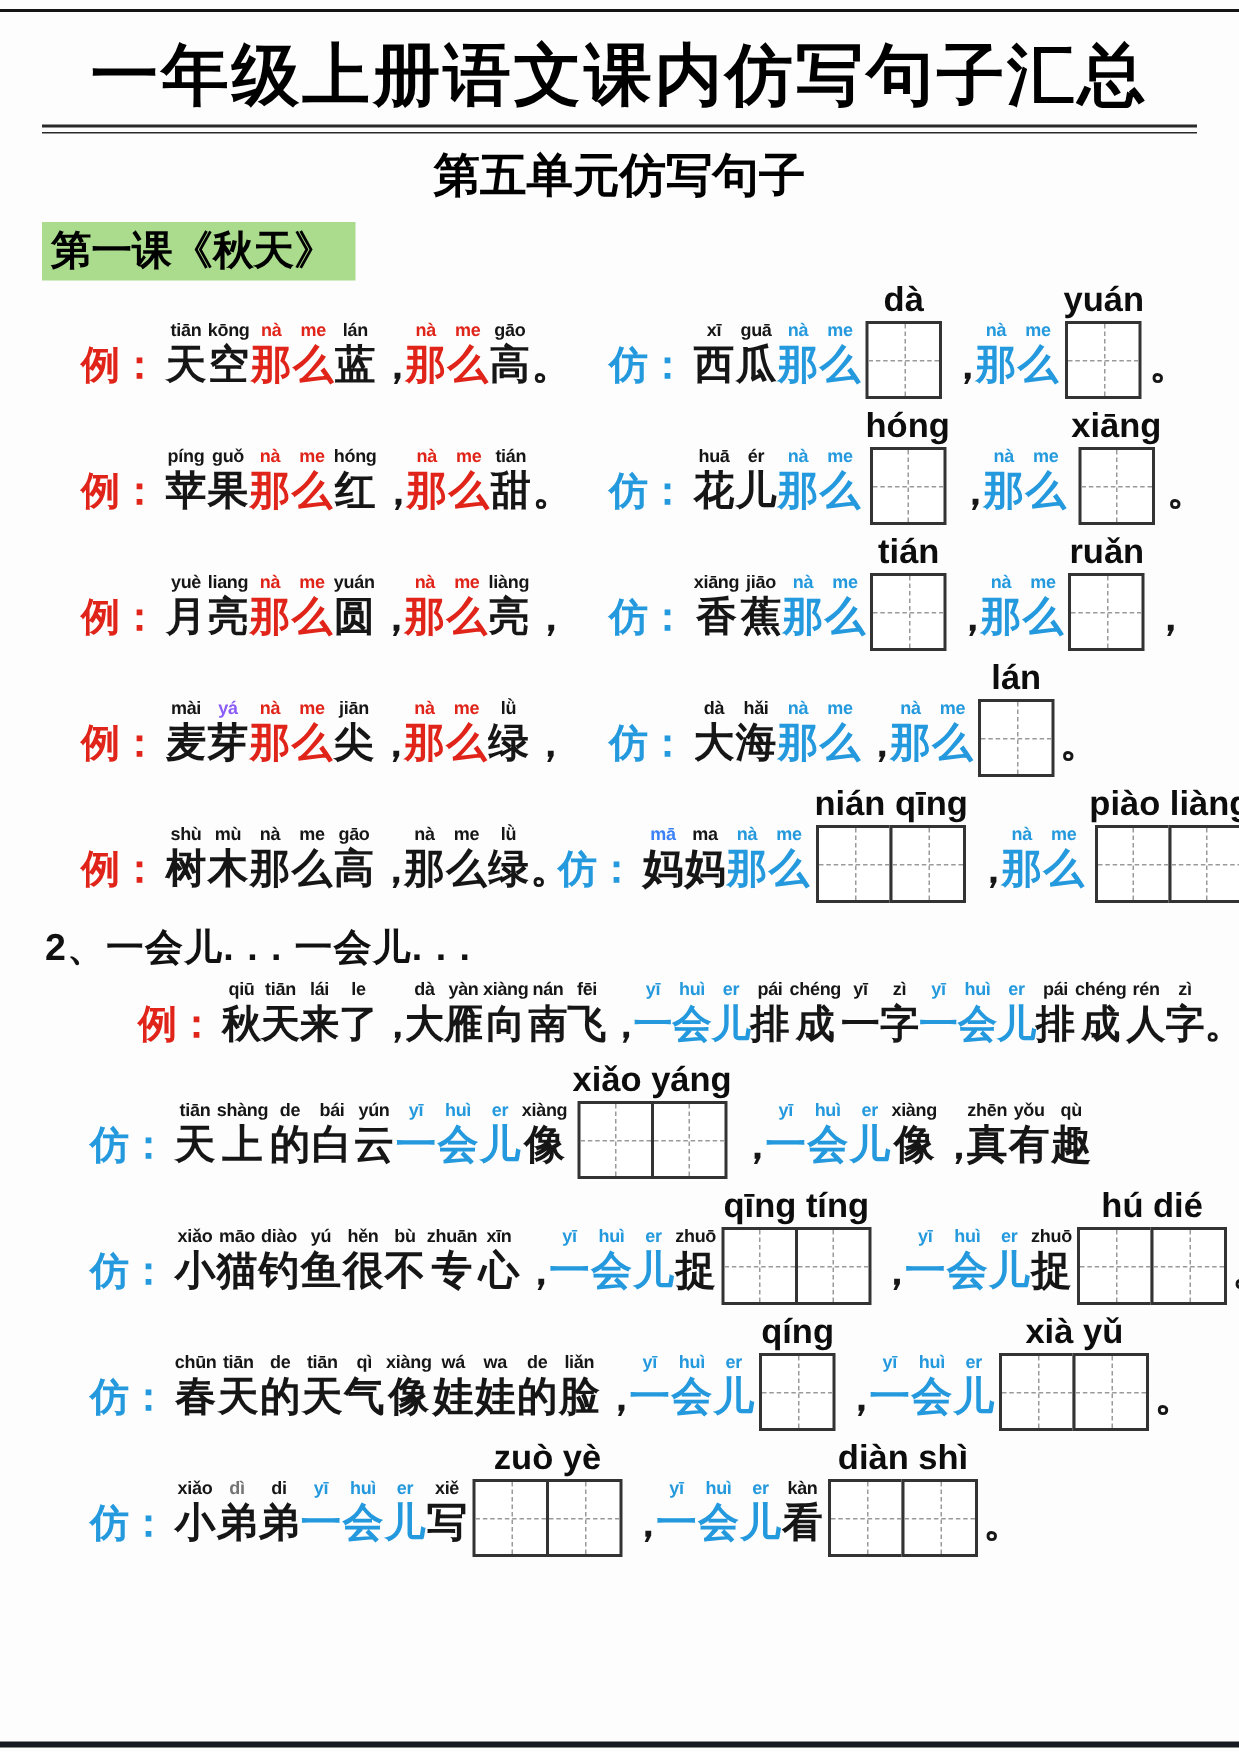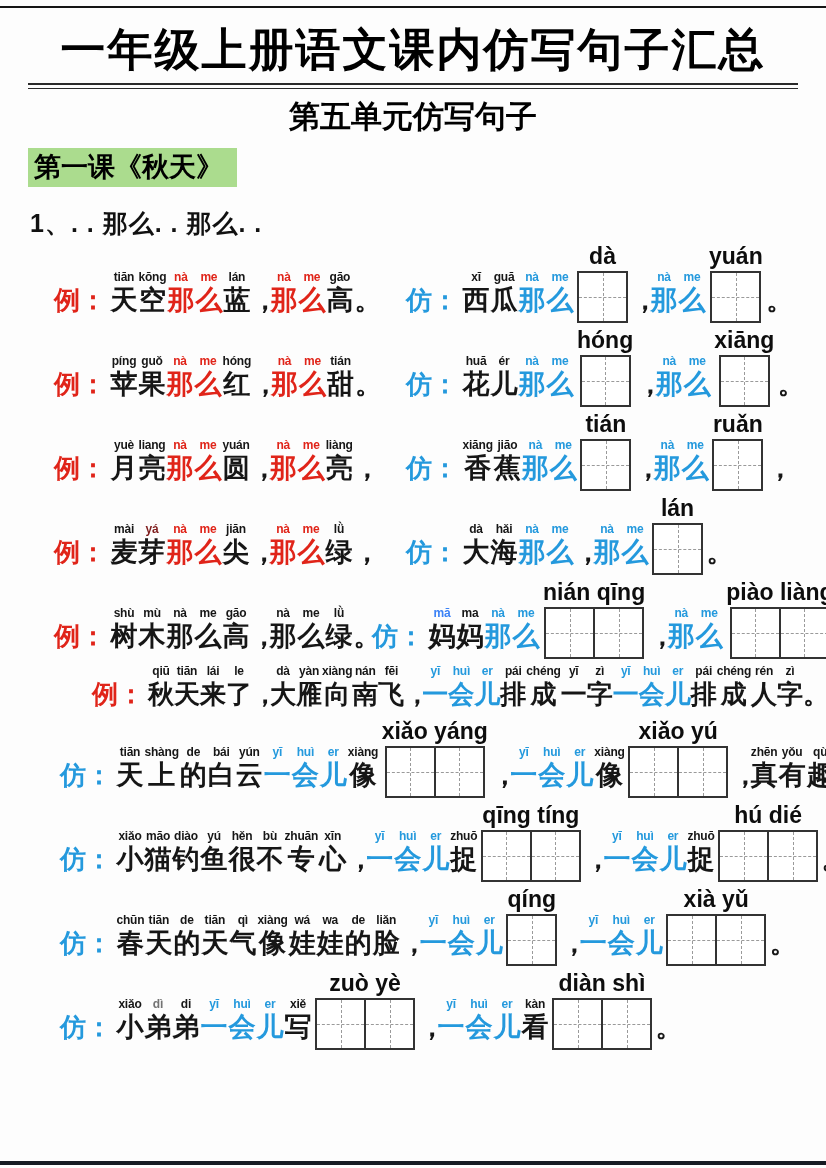--- a/index.html
+++ b/index.html
@@ -48,21 +48,20 @@
 <div class="page">
   <div class="topline"></div>
 
   <div class="title">一年级上册语文课内仿写句子汇总</div>
   <div class="rule"></div>
   <div class="subtitle">第五单元仿写句子</div>
   <div>
     <span class="lesson" style="background: rgb(171, 220, 142);">第一课《秋天》</span>
   </div>
 
-  <div class="sec-heading">1、. . 那么. . 那么. .</div>
   <div id="s1rows">
       <div class="s1row">
         <span class="ex">
           <span class="rlabel" style="color: rgb(224, 36, 25);">例：</span>
           <span class="seg">
             <span class="py" style="color: rgb(22, 22, 22);">tiān</span>
             <span class="hz" style="color: rgb(22, 22, 22);">天</span>
           </span>
           <span class="seg">
             <span class="py" style="color: rgb(22, 22, 22);">kōng</span>
@@ -334,21 +333,21 @@
         </span>
       </div>
       <div class="s1row">
         <span class="ex">
           <span class="rlabel" style="color: rgb(224, 36, 25);">例：</span>
           <span class="seg">
             <span class="py" style="color: rgb(22, 22, 22);">mài</span>
             <span class="hz" style="color: rgb(22, 22, 22);">麦</span>
           </span>
           <span class="seg">
-            <span class="py" style="color: #7f1d1d;">yá</span>
+            <span class="py" style="color: #8b5cf6;">yá</span>
             <span class="hz" style="color: rgb(22, 22, 22);">芽</span>
           </span>
           <span class="seg">
             <span class="py" style="color: rgb(224, 36, 25);">nà</span>
             <span class="hz" style="color: rgb(224, 36, 25);">那</span>
           </span>
           <span class="seg">
             <span class="py" style="color: rgb(224, 36, 25);">me</span>
             <span class="hz" style="color: rgb(224, 36, 25);">么</span>
           </span>
@@ -504,20 +503,21 @@
             <span class="boxpy">piào liàng</span>
             <span class="cells">
               <span class="cell"></span>
               <span class="cell"></span>
             </span>
           </span>
         </span>
       </div>
     </div>
 
+  <div class="sec-heading">2、一会儿. . . 一会儿. . .</div>
   <div id="s2rows">
       <div class="s2row first">
         <span class="im">
           <span class="rlabel" style="color: rgb(224, 36, 25);">例：</span>
           <span class="seg">
             <span class="py" style="color: rgb(22, 22, 22);">qiū</span>
             <span class="hz" style="color: rgb(22, 22, 22);">秋</span>
           </span>
           <span class="seg">
             <span class="py" style="color: rgb(22, 22, 22);">tiān</span>
@@ -680,27 +680,20 @@
             <span class="hz" style="color: rgb(36, 153, 221);">会</span>
           </span>
           <span class="seg">
             <span class="py" style="color: rgb(36, 153, 221);">er</span>
             <span class="hz" style="color: rgb(36, 153, 221);">儿</span>
           </span>
           <span class="seg">
             <span class="py" style="color: rgb(22, 22, 22);">xiàng</span>
             <span class="hz" style="color: rgb(22, 22, 22);">像</span>
           </span>
-          <span class="boxgroup">
-            <span class="boxpy">xiǎo yú</span>
-            <span class="cells">
-              <span class="cell"></span>
-              <span class="cell"></span>
-            </span>
-          </span>
           <span class="seg punct">
             <span class="py">&nbsp;</span>
             <span class="hz" style="color: rgb(22, 22, 22);">，</span>
           </span>
           <span class="seg">
             <span class="py" style="color: rgb(22, 22, 22);">zhēn</span>
             <span class="hz" style="color: rgb(22, 22, 22);">真</span>
           </span>
           <span class="seg">
             <span class="py" style="color: rgb(22, 22, 22);">yǒu</span>

